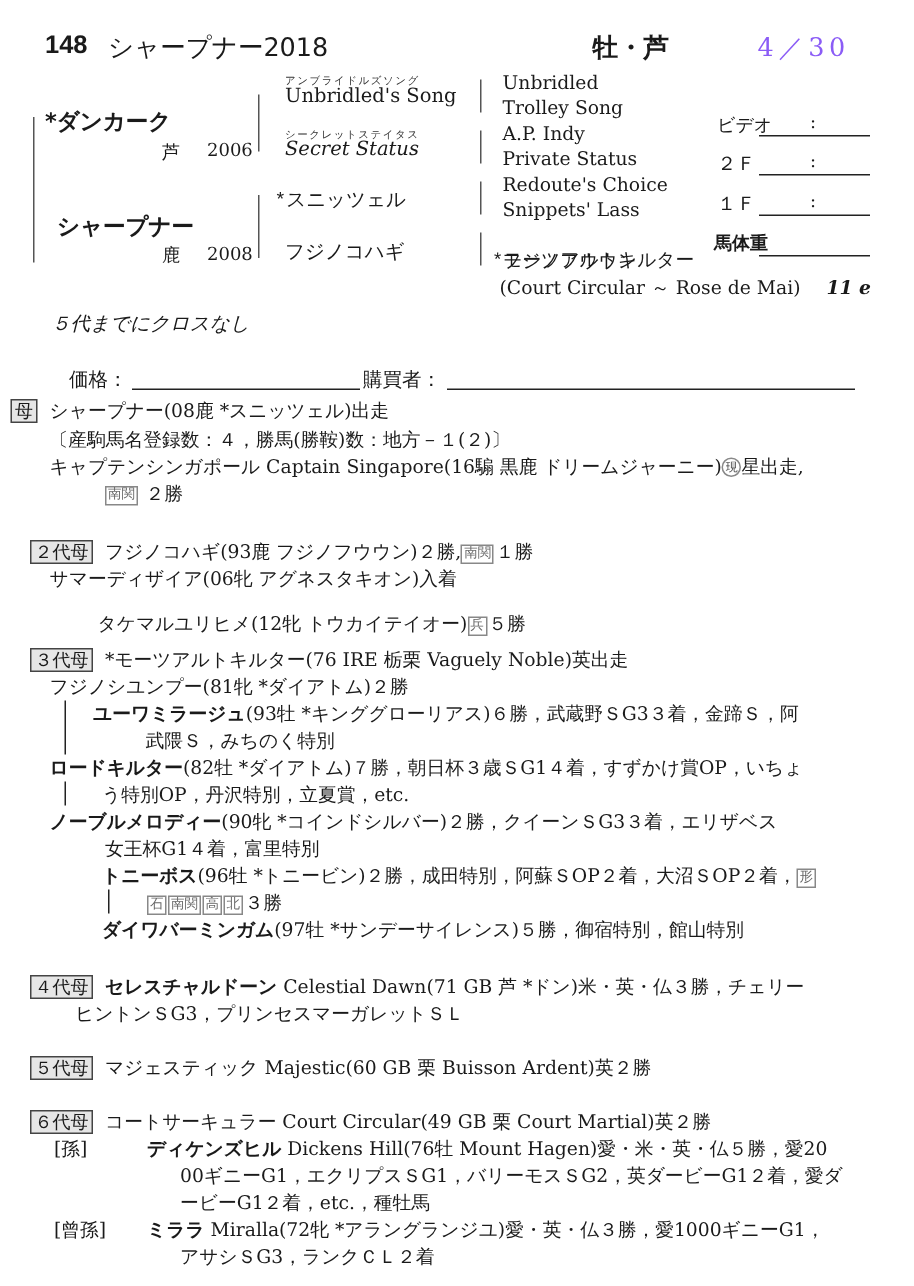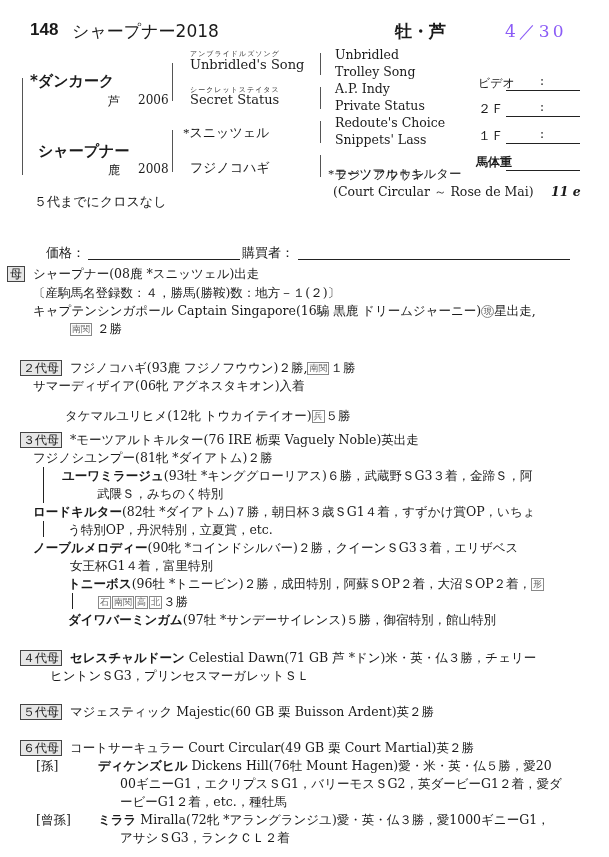--- a/index.html
+++ b/index.html
@@ -2,21 +2,21 @@
 <html><head>
 <meta charset="utf-8">
 <style>
   html, body { margin: 0; padding: 0; background: #ffffff; }
   body {
     width: 609px; height: 857px; overflow: hidden; position: relative;
     font-family: "DejaVu Serif", "Liberation Serif", serif;
     color: #1a1a1a; font-size: 13px;
   }
   .abs { position: absolute; white-space: nowrap; }
-  .sans { font-family: Liberation Serif, serif; text-align: center; }
+  .sans { font-family: Liberation Mono, monospace; text-align: center; }
   .header-num { left: 30px; top: 20px; font-size: 17px; font-weight: bold; font-family: Liberation Sans, sans-serif; }
   .header-name { left: 72px; top: 20px; font-size: 17px; font-family: "DejaVu Sans", sans-serif; }
   .header-sex { left: 395px; top: 20px; font-size: 17px; font-weight: bold; font-family: "DejaVu Sans", sans-serif; text-align: center; }
   .header-date { left: 505px; top: 20px; font-size: 17px; letter-spacing: 3px; font-family: "DejaVu Serif", serif; color: #8b5cf6; }
 
   .vline { position: absolute; border-left: 1px solid #555; }
   .ruby { font-size: 7px; letter-spacing: 1px; color: #333; font-family: "DejaVu Sans", sans-serif; }
   .g2 { font-size: 13px; }
   .g3 { font-size: 12.5px; line-height: 16.6px; }
   .horse-main { font-size: 15px; font-weight: bold; font-family: "DejaVu Sans", sans-serif; }
@@ -61,21 +61,21 @@
 <div class="abs horse-main" style="left:38px; top:142px;">シャープナー</div>
 <div class="abs small-info" style="left:108px; top:162px;">鹿</div>
 <div class="abs small-info" style="left:138px; top:162px;">2008</div>
 
 <div class="vline" style="left:172px; top:63px; height:38px;"></div>
 <div class="vline" style="left:172px; top:130px; height:42px;"></div>
 
 <div class="abs ruby" style="left:190px; top:49px;">アンブライドルズソング</div>
 <div class="abs g2" style="left:190px; top:57px;">Unbridled's Song</div>
 <div class="abs ruby" style="left:190px; top:85px;">シークレットステイタス</div>
-<div class="abs g2" style="left:190px; top:92px;">Secret Status</div>
+<div class="abs g2" style="left:190px; top:92px;font-style:italic;">Secret Status</div>
 <div class="abs g2 sans" style="left:183px; top:124px;">*スニッツェル</div>
 <div class="abs g2 sans" style="left:190px; top:159px;">フジノコハギ</div>
 
 <div class="vline" style="left:320px; top:53px; height:22px;"></div>
 <div class="vline" style="left:320px; top:87px; height:22px;"></div>
 <div class="vline" style="left:320px; top:121px; height:22px;"></div>
 <div class="vline" style="left:320px; top:155px; height:22px;"></div>
 
 <div class="abs g3" style="left:335px; top:47px;">Unbridled</div>
 <div class="abs g3" style="left:335px; top:64px;">Trolley Song</div>
@@ -96,21 +96,21 @@
 <div class="field-line" style="left:506px; top:116px; width:74px;"></div>
 <div class="abs colon" style="left:540px; top:100px;">:</div>
 
 <div class="abs field-label" style="left:478px; top:127px; font-size:13px;">１Ｆ</div>
 <div class="field-line" style="left:506px; top:143px; width:74px;"></div>
 <div class="abs colon" style="left:540px; top:127px;">:</div>
 
 <div class="abs field-label" style="left:476px; top:154px; font-weight:bold;">馬体重</div>
 <div class="field-line" style="left:506px; top:170px; width:74px;"></div>
 
-<div class="abs note" style="left:34px; top:193px;">５代までにクロスなし</div>
+<div class="abs note" style="left:34px; top:207px;font-style:italic;">５代までにクロスなし</div>
 
 <div class="abs note" style="left:46px; top:244px;">価格：</div>
 <div class="field-line" style="left:88px; top:259px; width:152px;"></div>
 <div class="abs note" style="left:242px; top:244px;">購買者：</div>
 <div class="field-line" style="left:298px; top:259px; width:272px;"></div>
 
 <div class="abs sec" style="left:7px; top:265px;">
   <span class="box">母</span><span>シャープナー(08鹿 *スニッツェル)出走</span>
 </div>
 <div class="abs sec" style="left:33px; top:284px;">〔産駒馬名登録数：４，勝馬(勝鞍)数：地方－１(２)〕</div>

